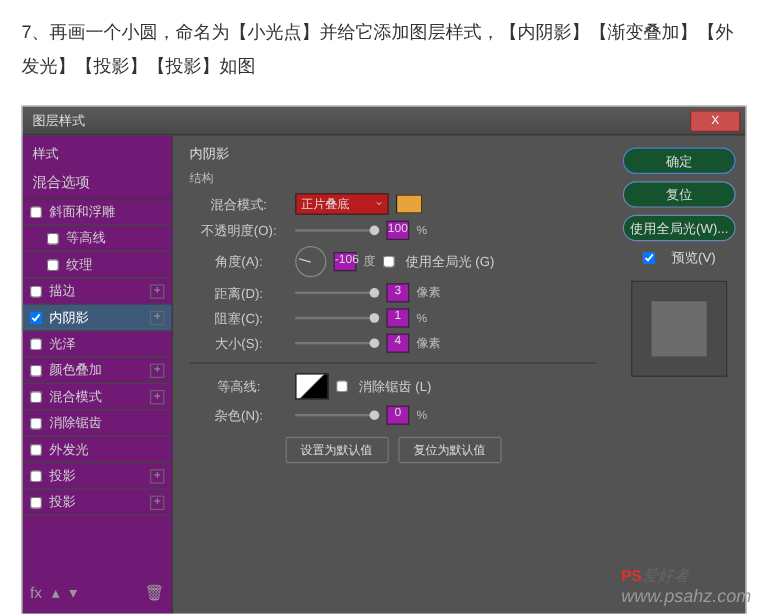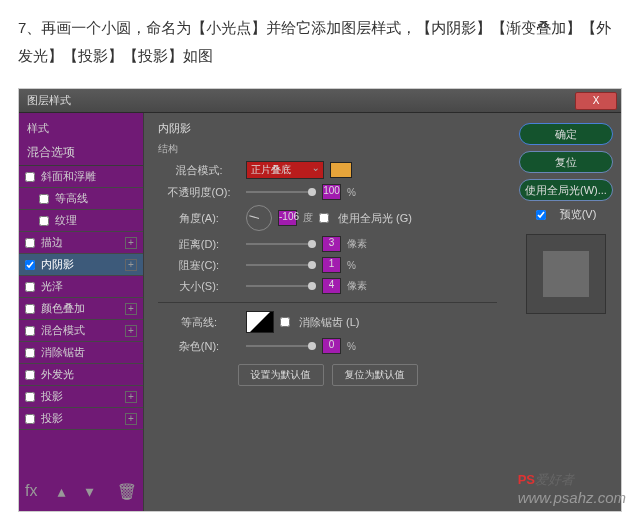--- a/index.html
+++ b/index.html
@@ -10,21 +10,21 @@
 .titlebar-text{color:#ddd;font-size:11px;flex:1}
 .close-btn{width:42px;height:18px;background:#c94f4f;border:1px solid #8a2a2a;border-radius:2px;display:flex;align-items:center;justify-content:center;margin-right:4px;color:#fff;font-size:10px;cursor:pointer}
 .dialog-body{display:flex;background:#535353;height:398px}
 .left-panel{width:125px;background:#701a75;border-right:1px solid #3a3a3a;padding:4px 0;display:flex;flex-direction:column}
 .left-head{color:#d0d0d0;font-size:11px;padding:4px 8px}
 .left-sub{color:#d0d0d0;font-size:12px;padding:4px 8px;border-bottom:1px solid #3a3a3a}
 .style-row{display:flex;align-items:center;padding:3px 6px;color:#d0d0d0;font-size:11px;border-bottom:1px solid #464646;cursor:pointer;position:relative}
 .style-row.active{background:#3d5a7a;color:#fff}
 .style-row input[type=checkbox]{margin-right:6px;width:10px;height:10px}
 .style-row .plus{position:absolute;right:6px;color:#999;font-size:10px;border:1px solid #666;width:12px;height:12px;display:flex;align-items:center;justify-content:center}
-.left-footer{margin-top:auto;padding:6px;display:flex;gap:20px;color:#999;font-size:16px}
+.left-footer{margin-top:auto;padding:6px;display:flex;gap:8px;color:#999;font-size:13px}
 .center-panel{flex:1;padding:8px 14px;color:#d0d0d0;font-size:11px}
 .section-title{color:#ddd;margin-bottom:4px}
 .group-label{color:#bbb;font-size:10px;margin:6px 0 4px}
 .form-row{display:flex;align-items:center;margin:5px 0;gap:6px}
 .form-label{text-align:center;width:82px;color:#ccc}
 .select{background:#b91c1c;border:1px solid #2a2a2a;color:#ddd;font-size:10px;padding:1px 14px 1px 4px;min-width:78px;height:18px;position:relative}
 .select::after{content:"⌄";position:absolute;right:3px;top:0;color:#aaa}
 .swatch{width:22px;height:16px;background:#e6a43a;border:1px solid #222;cursor:pointer}
 .slider{flex:0 0 70px;height:2px;background:#777;position:relative}
 .slider::before{content:"";position:absolute;width:8px;height:8px;background:#ccc;border-radius:50%;top:-3px;right:0}

